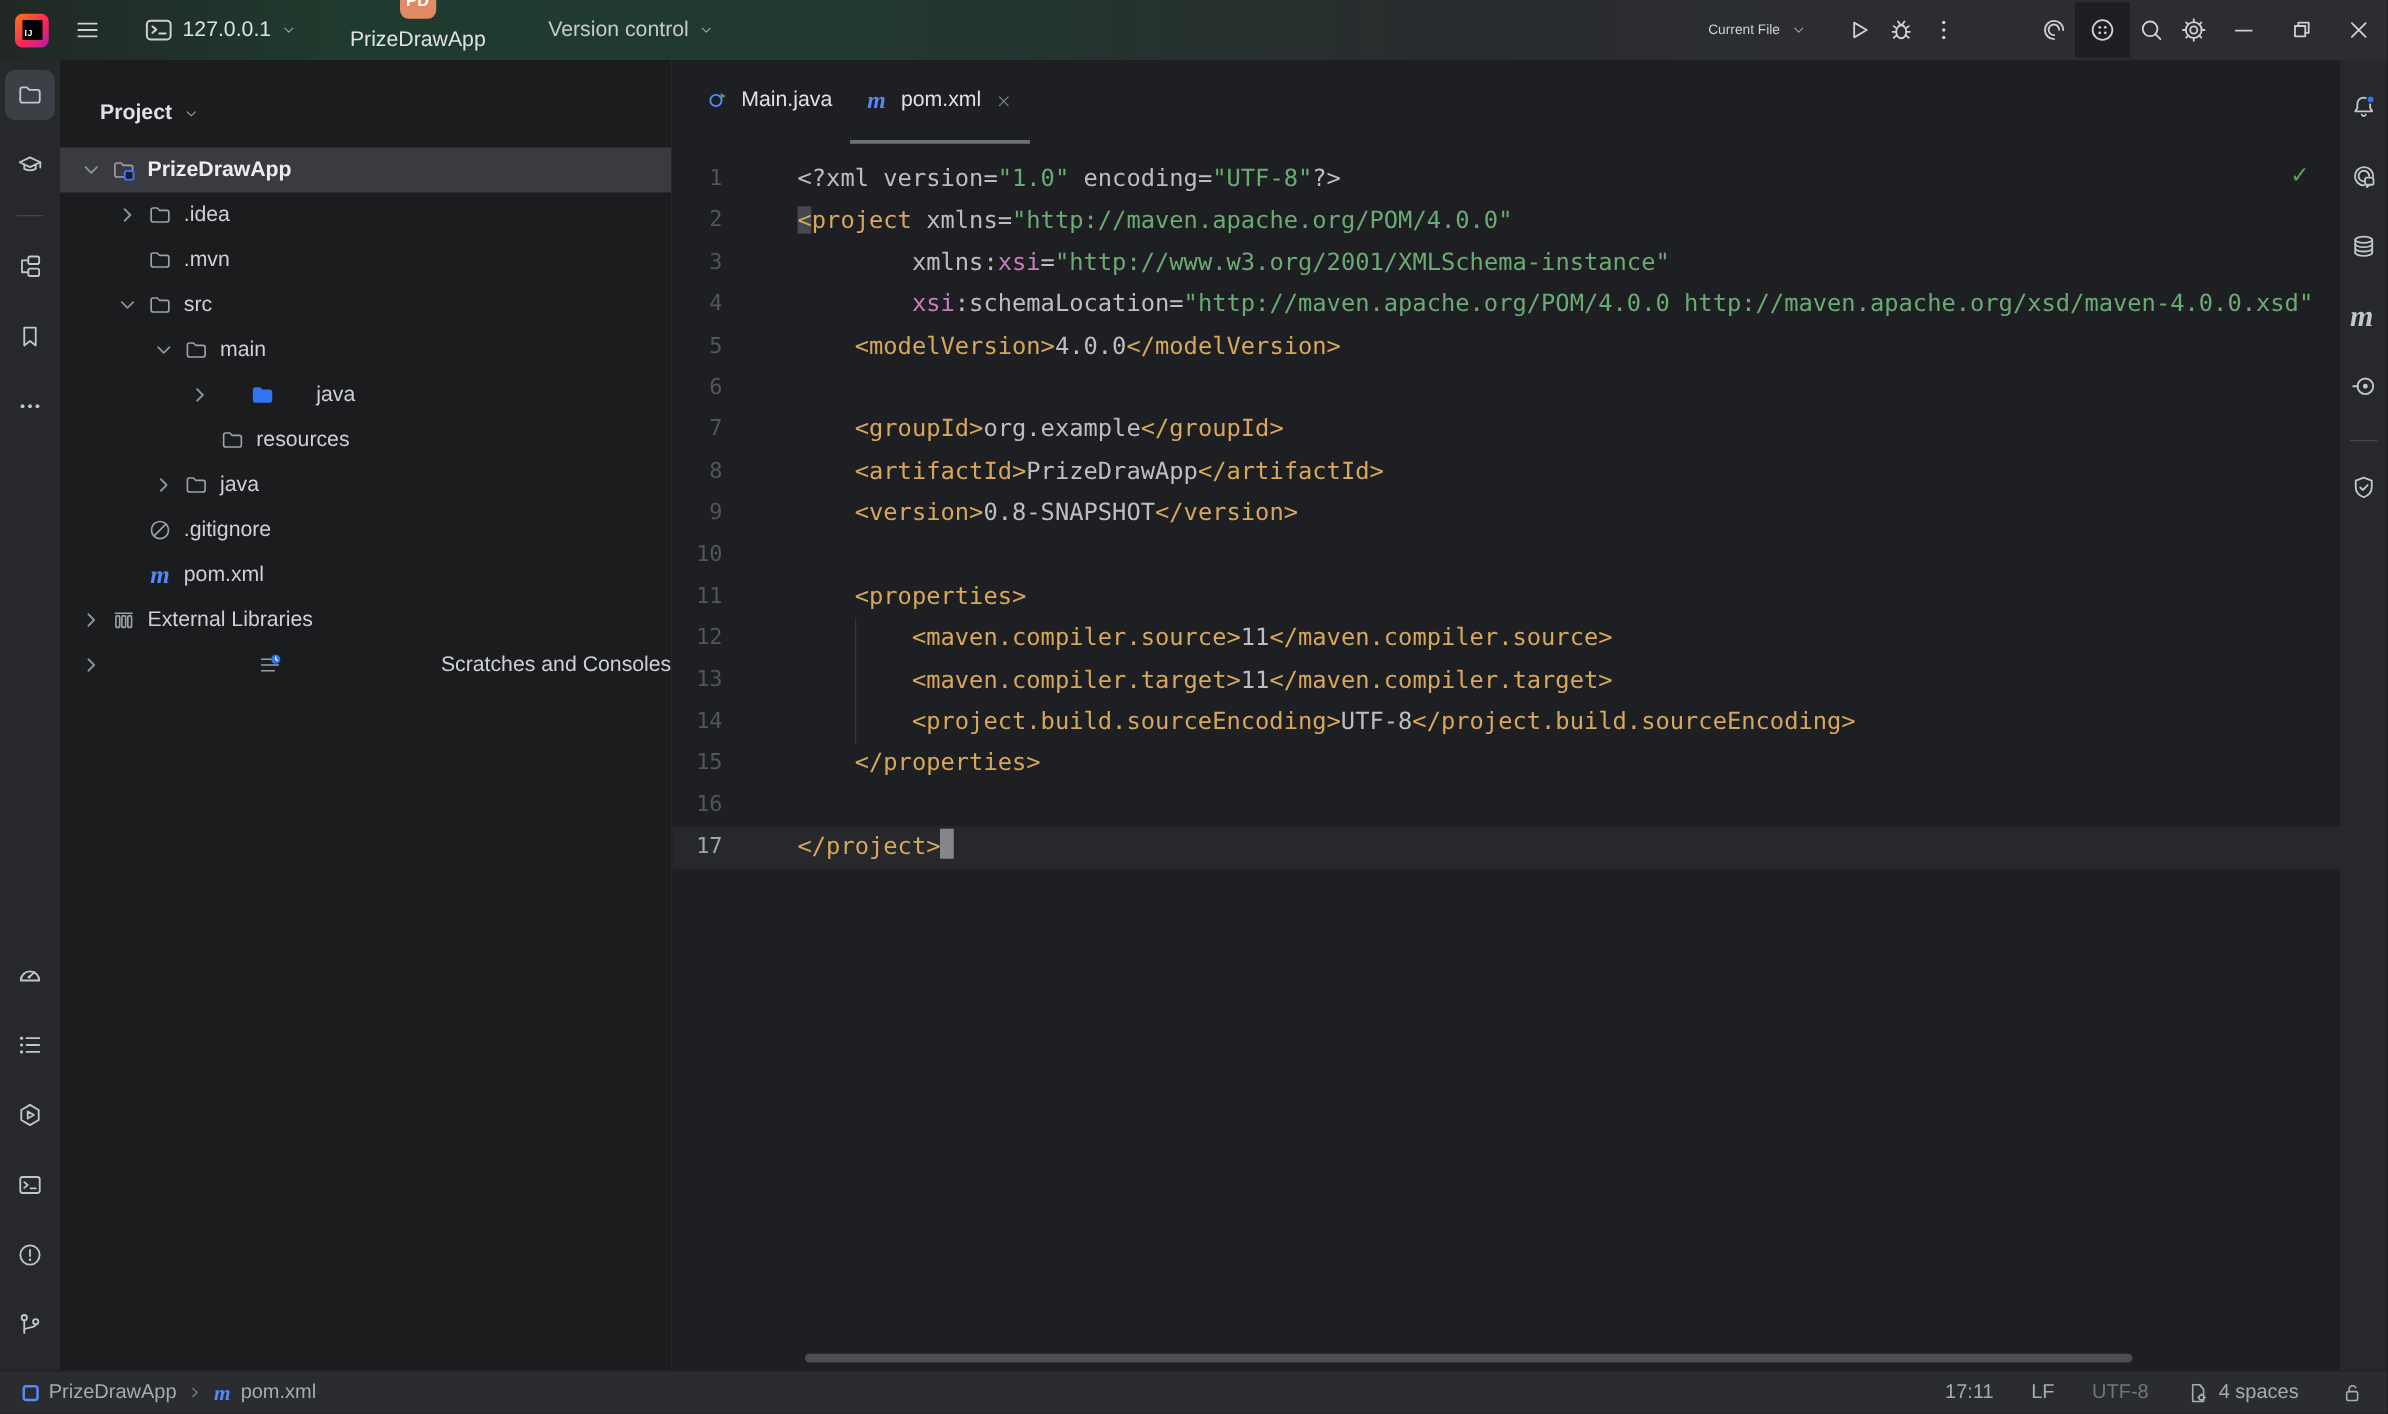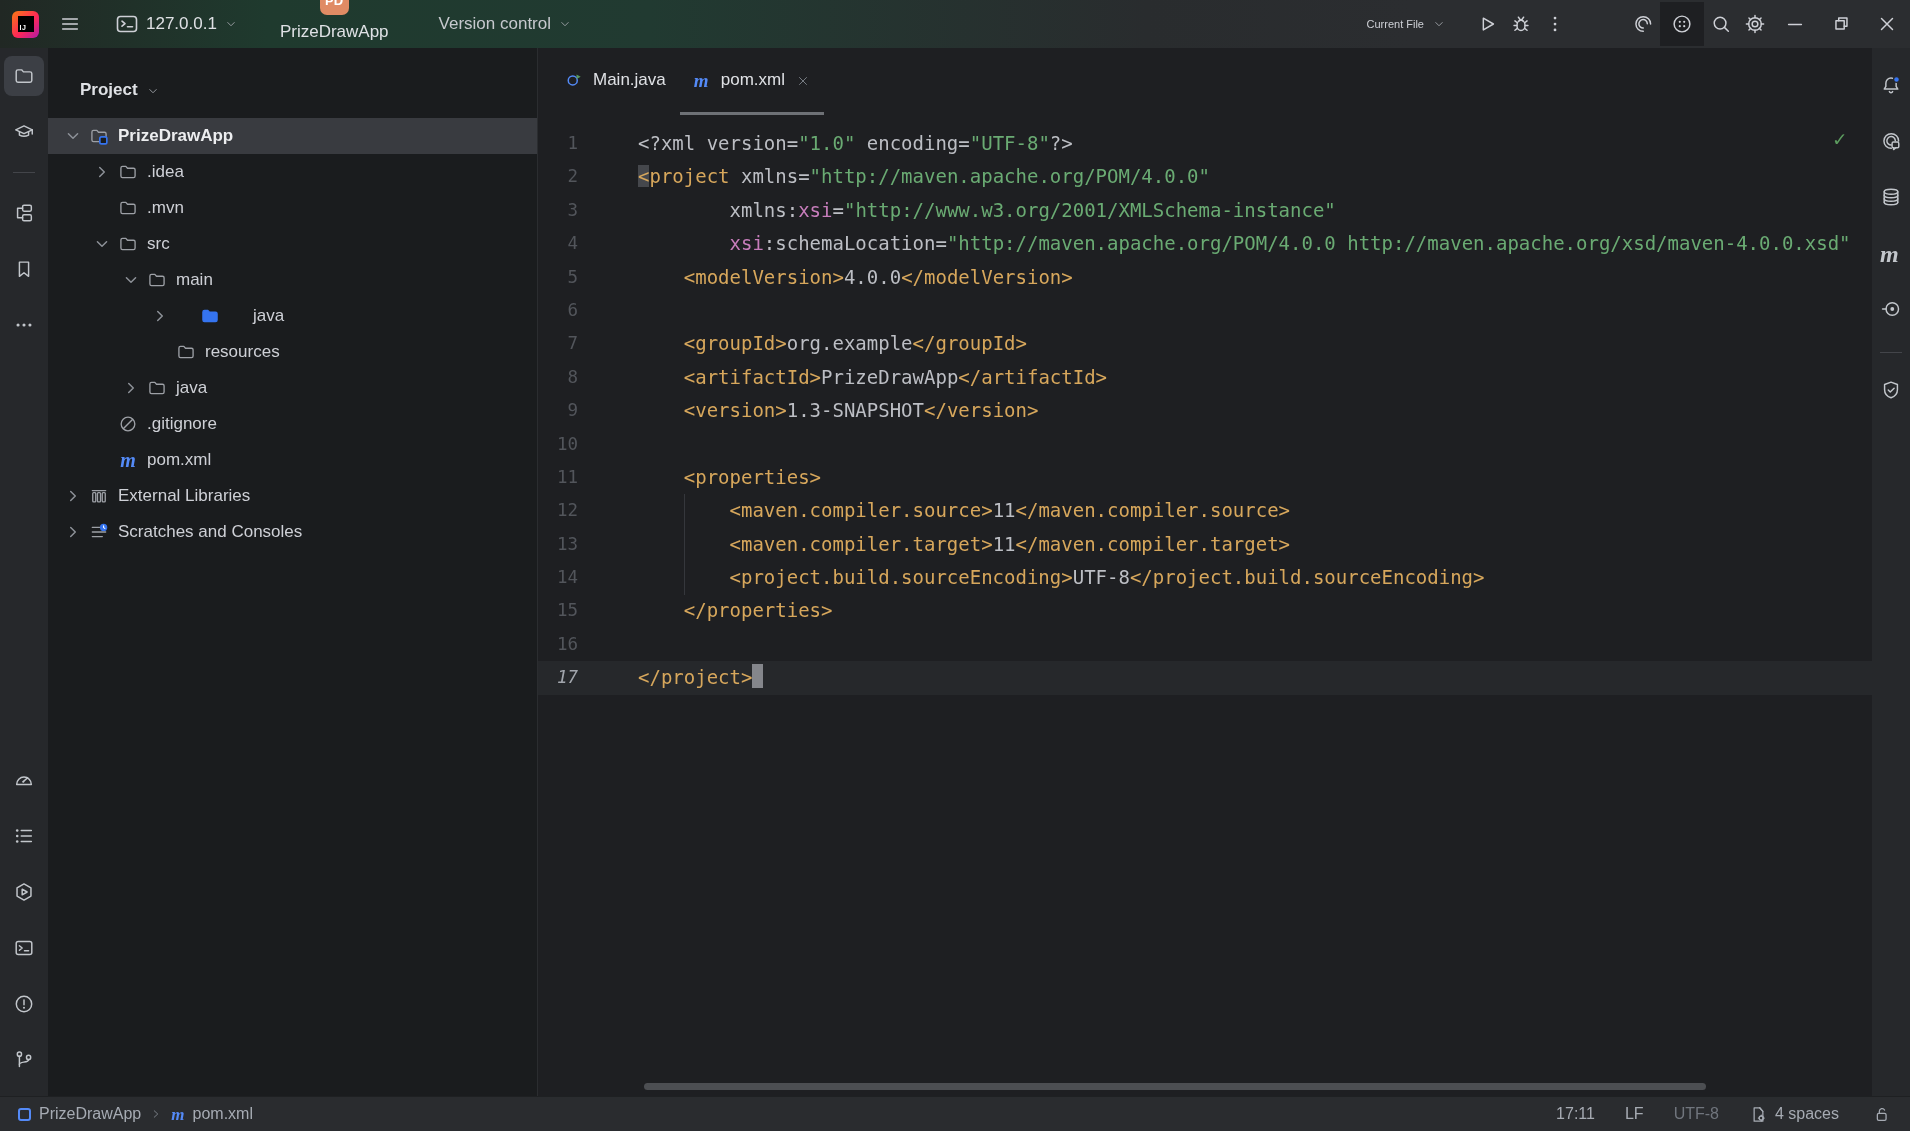--- a/index.html
+++ b/index.html
@@ -61,21 +61,21 @@
   #tabbar{height:67px;display:flex;align-items:stretch;padding-left:14px;flex:0 0 67px;}
   .tab{display:flex;align-items:center;gap:9px;padding:0 14px;font-size:17px;color:#DFE1E5;border-bottom:3px solid transparent;}
   .tab.active{border-bottom-color:#6E7176;}
   .tab-icon{width:18px;height:18px;display:inline-block;}
   .tab-close{width:14px;height:14px;color:#7E838B;display:inline-block;margin-left:2px;}
   #code-area{position:relative;flex:1;overflow:hidden;font-family:"DejaVu Sans Mono","Liberation Mono",monospace;font-size:19px;padding-top:12px;}
   .line{display:flex;height:33.4px;line-height:33.4px;white-space:pre;}
   .line .num{width:60px;flex:0 0 60px;text-align:right;padding-right:20px;color:#52555B;font-size:17.5px;}
   .line .codetxt{margin-left:40px;}
   .line.current{background:#26282B;}
-  .line.current .num{color:#A1A5AC;font-style:italic;}
+  .line.current .num{color:#A1A5AC;}
   .tk-p{color:#BCBEC4;} .tk-t{color:#D7A75C;} .tk-s{color:#6AAB73;} .tk-n{color:#C77DBB;}
   .tk-tm{color:#D7A75C;background:#45474C;}
   .caret-block{display:inline-block;width:11px;height:24px;background:#84868B;vertical-align:-4px;}
   .indent-guide{position:absolute;width:1px;background:#35373C;}
   #inspect-ok{position:absolute;top:12px;right:26px;color:#5C9C5F;font-size:21px;font-weight:bold;}
   #hscroll{position:absolute;bottom:6px;left:106px;width:1062px;height:7px;border-radius:4px;background:#4C4E52;}
 
   
   #statusbar{height:35px;background:#2A2C2F;border-top:1px solid #1E2022;display:flex;align-items:center;
     padding:0 18px;font-size:16px;color:#A6ABB3;}
@@ -454,21 +454,21 @@
           <span class="tree-icon">
             <svg viewBox="0 0 24 24" fill="none" stroke="currentColor" stroke-width="1.6" stroke-linecap="round" stroke-linejoin="round">
               <path d="M4 5.5h16"></path>
               <rect x="4.5" y="8" width="3.6" height="11" rx="1"></rect>
               <rect x="10.2" y="8" width="3.6" height="11" rx="1"></rect>
               <rect x="15.9" y="8" width="3.6" height="11" rx="1"></rect>
             </svg>
           </span>
           <span class="tree-label">External Libraries</span>
         </div>
-        <div class="tree-row" style="padding-left: 14px;">
+        <div class="tree-row" style="padding-left: 14px; justify-content: space-between;">
           <span class="tree-chev">
             <svg viewBox="0 0 24 24" fill="none" stroke="currentColor" stroke-width="1.6" stroke-linecap="round" stroke-linejoin="round">
               <path d="M9.5 7 l5 5 l-5 5"></path>
             </svg>
           </span>
           <span class="tree-icon">
             <svg viewBox="0 0 24 24" fill="none" stroke="currentColor" stroke-width="1.6" stroke-linecap="round" stroke-linejoin="round">
               <path d="M4 6.5h9M4 12h16M4 17.5h12"></path>
               <circle cx="17.5" cy="6.5" r="4.4" fill="#3574F0" stroke="none"></circle>
               <path d="M17.5 4.4v2.3l1.5 1" stroke="#FFFFFF" stroke-width="1.3"></path>
@@ -500,21 +500,21 @@
       <div id="inspect-ok">✓</div>
       <div id="hscroll"></div>
     <div class="line"><span class="num">1</span><span class="codetxt"><span class="tk-p">&lt;?xml version=</span><span class="tk-s">"1.0"</span><span class="tk-p"> encoding=</span><span class="tk-s">"UTF-8"</span><span class="tk-p">?&gt;</span></span></div>
         <div class="line"><span class="num">2</span><span class="codetxt"><span class="tk-tm">&lt;</span><span class="tk-t">project</span><span class="tk-p"> xmlns=</span><span class="tk-s">"http://maven.apache.org/POM/4.0.0"</span></span></div>
         <div class="line"><span class="num">3</span><span class="codetxt"><span class="tk-p">        xmlns:</span><span class="tk-n">xsi</span><span class="tk-p">=</span><span class="tk-s">"http://www.w3.org/2001/XMLSchema-instance"</span></span></div>
         <div class="line"><span class="num">4</span><span class="codetxt"><span class="tk-p">        </span><span class="tk-n">xsi</span><span class="tk-p">:schemaLocation=</span><span class="tk-s">"http://maven.apache.org/POM/4.0.0 http://maven.apache.org/xsd/maven-4.0.0.xsd"</span></span></div>
         <div class="line"><span class="num">5</span><span class="codetxt"><span class="tk-p">    </span><span class="tk-t">&lt;modelVersion&gt;</span><span class="tk-p">4.0.0</span><span class="tk-t">&lt;/modelVersion&gt;</span></span></div>
         <div class="line"><span class="num">6</span><span class="codetxt"></span></div>
         <div class="line"><span class="num">7</span><span class="codetxt"><span class="tk-p">    </span><span class="tk-t">&lt;groupId&gt;</span><span class="tk-p">org.example</span><span class="tk-t">&lt;/groupId&gt;</span></span></div>
         <div class="line"><span class="num">8</span><span class="codetxt"><span class="tk-p">    </span><span class="tk-t">&lt;artifactId&gt;</span><span class="tk-p">PrizeDrawApp</span><span class="tk-t">&lt;/artifactId&gt;</span></span></div>
-        <div class="line"><span class="num">9</span><span class="codetxt"><span class="tk-p">    </span><span class="tk-t">&lt;version&gt;</span><span class="tk-p">1.3-SNAPSHOT</span><span class="tk-t">&lt;/version&gt;</span></span></div>
+        <div class="line"><span class="num">9</span><span class="codetxt"><span class="tk-p">    </span><span class="tk-t">&lt;version&gt;</span><span class="tk-p">0.8-SNAPSHOT</span><span class="tk-t">&lt;/version&gt;</span></span></div>
         <div class="line"><span class="num">10</span><span class="codetxt"></span></div>
         <div class="line"><span class="num">11</span><span class="codetxt"><span class="tk-p">    </span><span class="tk-t">&lt;properties&gt;</span></span></div>
         <div class="line"><span class="num">12</span><span class="codetxt"><span class="tk-p">        </span><span class="tk-t">&lt;maven.compiler.source&gt;</span><span class="tk-p">11</span><span class="tk-t">&lt;/maven.compiler.source&gt;</span></span></div>
         <div class="line"><span class="num">13</span><span class="codetxt"><span class="tk-p">        </span><span class="tk-t">&lt;maven.compiler.target&gt;</span><span class="tk-p">11</span><span class="tk-t">&lt;/maven.compiler.target&gt;</span></span></div>
         <div class="line"><span class="num">14</span><span class="codetxt"><span class="tk-p">        </span><span class="tk-t">&lt;project.build.sourceEncoding&gt;</span><span class="tk-p">UTF-8</span><span class="tk-t">&lt;/project.build.sourceEncoding&gt;</span></span></div>
         <div class="line"><span class="num">15</span><span class="codetxt"><span class="tk-p">    </span><span class="tk-t">&lt;/properties&gt;</span></span></div>
         <div class="line"><span class="num">16</span><span class="codetxt"></span></div>
         <div class="line current"><span class="num">17</span><span class="codetxt"><span class="tk-t">&lt;/project&gt;</span><span class="caret-block"></span></span></div>
         <div class="indent-guide" style="left: 145.6px; top: 379.4px; height: 100.2px;"></div>
       </div>

